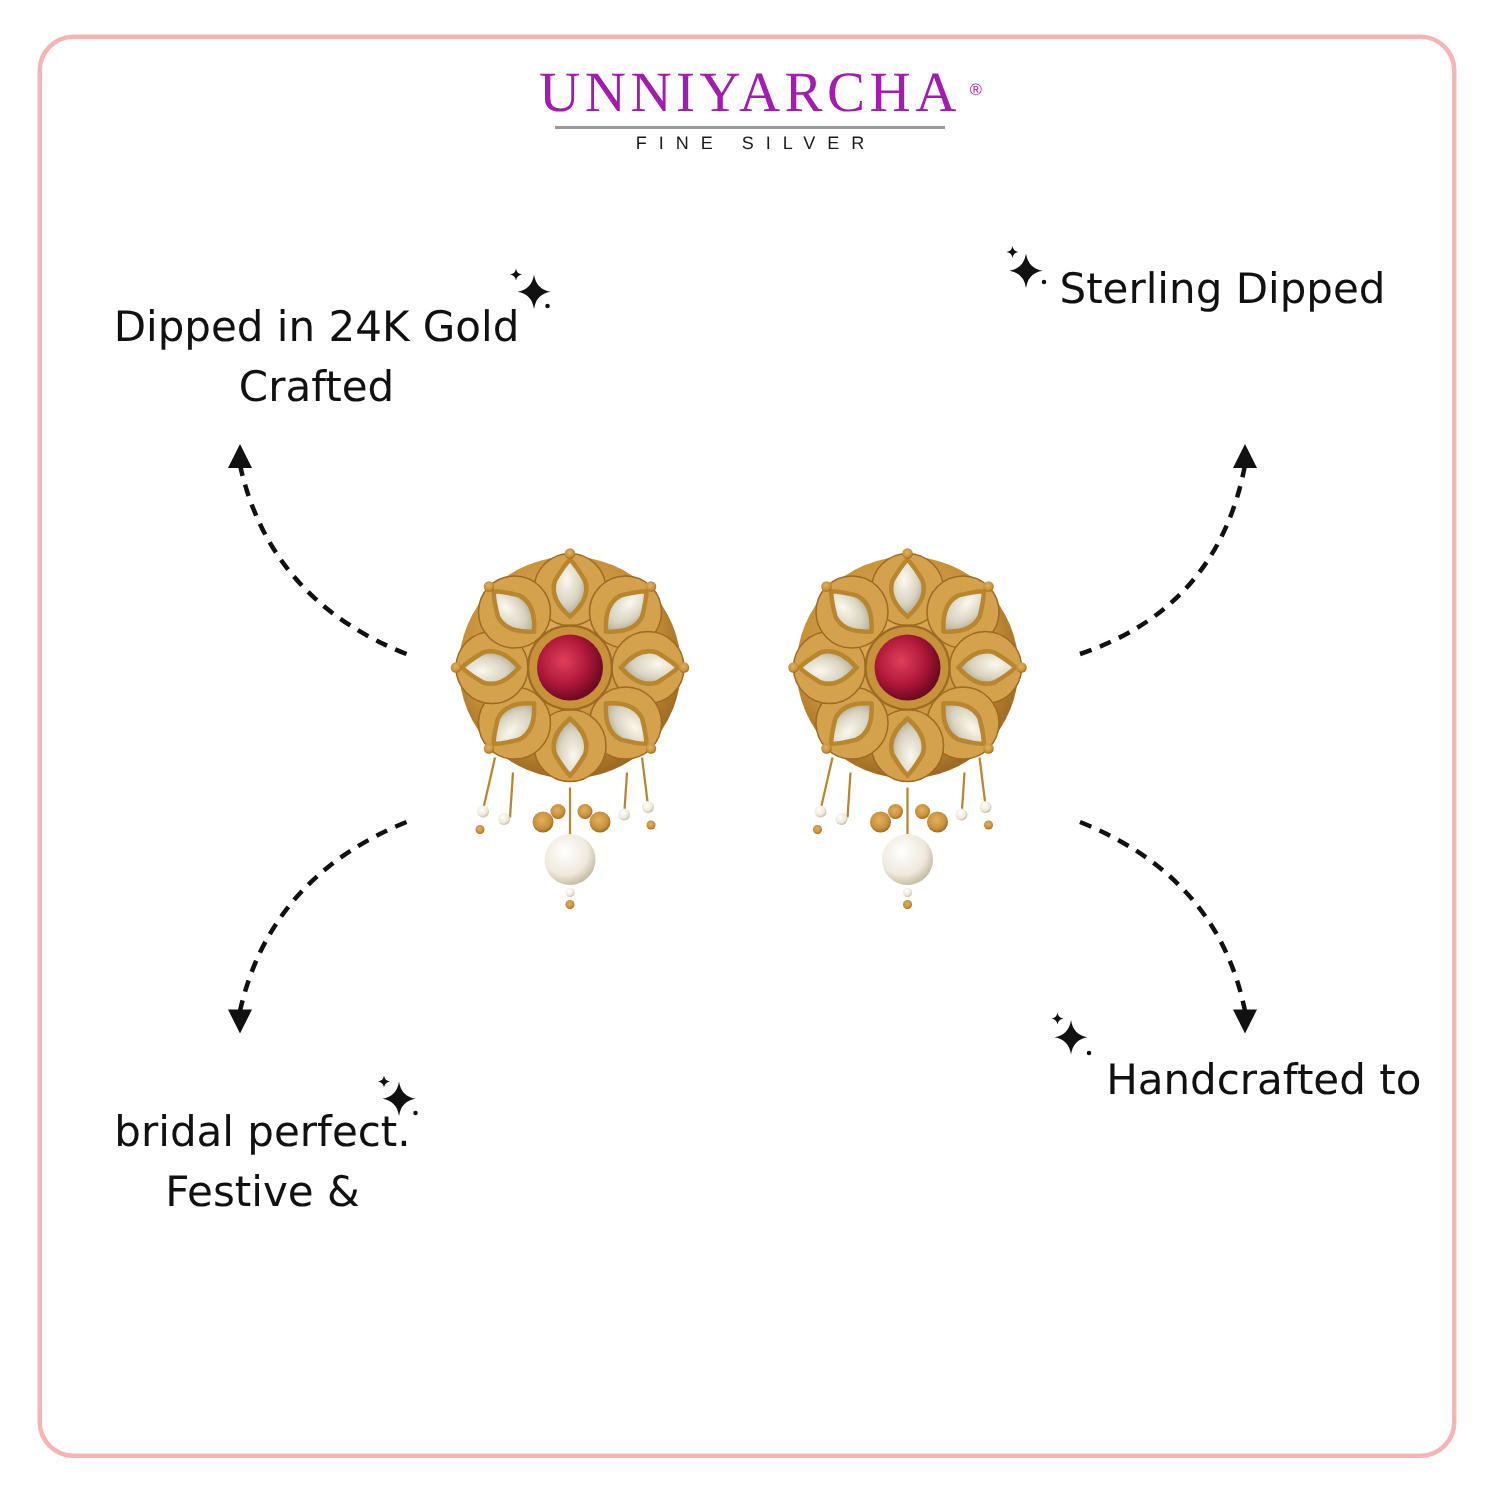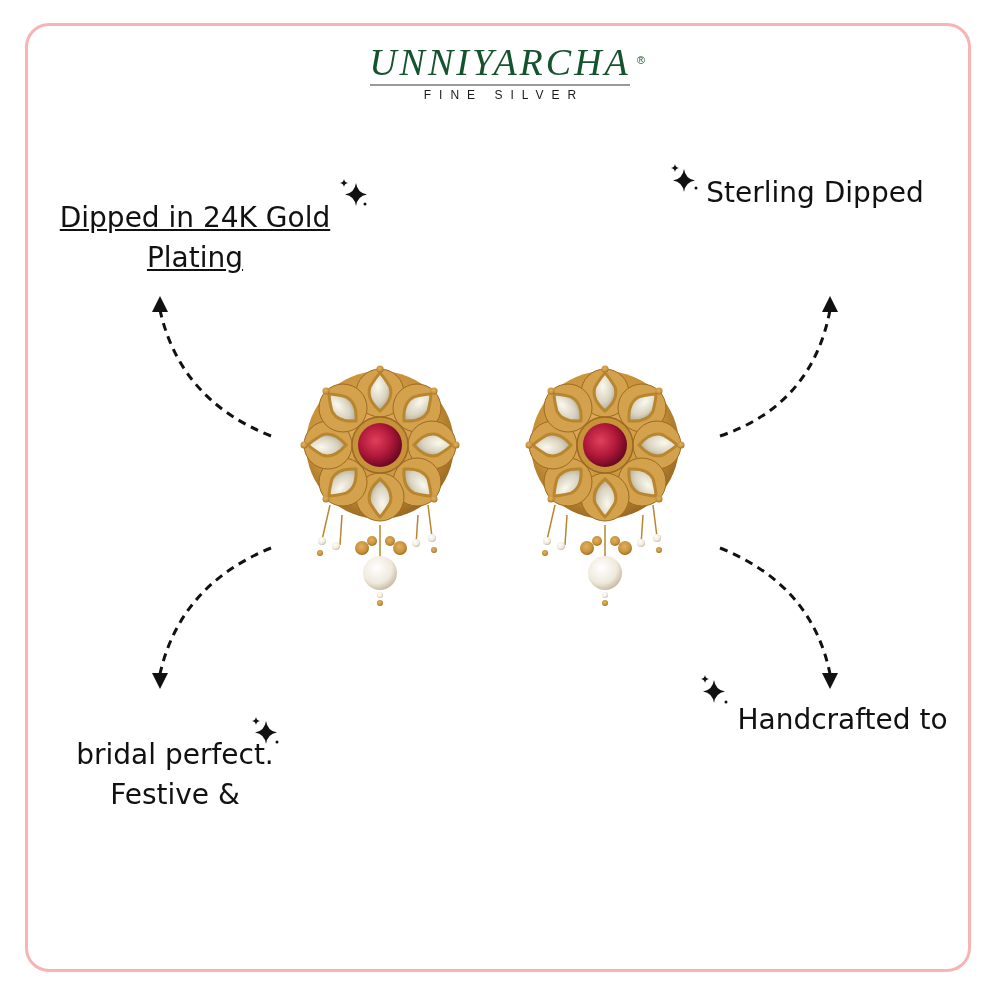--- a/index.html
+++ b/index.html
@@ -1,24 +1,24 @@
 <!DOCTYPE html>
 <html><head>
 <meta charset="utf-8">
 <style>
   html, body { margin: 0; padding: 0; background: #ffffff; }
   body { width: 1000px; height: 1000px; position: relative; overflow: hidden; font-family: "Liberation Sans", sans-serif; color: #111; }
   .frame { position: absolute; left: 25px; top: 23px; width: 946px; height: 949px; border: 3px solid #f6b4b4; border-radius: 24px; box-sizing: border-box; }
   .logo { position: absolute; left: 0; width: 1000px; top: 42px; text-align: center; }
-  .brand { font-family: "Liberation Serif", serif; font-size: 38px; letter-spacing: 3px; color: #14532d; line-height: 40px; display: inline-block; position: relative; font-style: italic; }
+  .brand { font-family: "Liberation Serif", serif; font-size: 38px; letter-spacing: 3px; color: #a21caf; line-height: 40px; display: inline-block; position: relative; }
   .reg { position: absolute; right: -14px; top: -2px; font-size: 11px; font-family: "Liberation Sans", sans-serif; letter-spacing: 0; }
   .rule { width: 260px; height: 2px; background: #9a9a9a; margin: 2px auto 0 auto; }
   .tagline { font-size: 12px; letter-spacing: 8px; color: #1a1a1a; margin-top: 2px; padding-left: 8px; }
   .feature { position: absolute; font-family: "DejaVu Sans", sans-serif; font-size: 28px; line-height: 40px; text-align: center; color: #111; }
-  .f1 { left: 40px; width: 310px; top: 198px; text-decoration: underline; }
+  .f1 { left: 56px; width: 310px; top: 198px; }
   .f2 { left: 690px; width: 250px; top: 173px; }
   .f3 { left: 55px; width: 240px; top: 735px; }
   .f4 { left: 715px; width: 255px; top: 700px; text-align: center; }
   .sparkle { position: absolute; width: 32px; height: 32px; }
   svg.arrows { position: absolute; left: 0; top: 0; }
   svg.earrings { position: absolute; left: 0; top: 0; }
 </style>
 </head>
 <body>
 
@@ -28,21 +28,21 @@
   <div class="brand">
     <span>UNNIYARCHA</span>
     <span class="reg">®</span>
   </div>
   <div class="rule"></div>
   <div class="tagline">FINE SILVER</div>
 </div>
 
 <div class="feature f1">
   <div>Dipped in 24K Gold</div>
-  <div>Plating</div>
+  <div>Crafted</div>
 </div>
 <div class="feature f2">
   <div>Sterling Dipped</div>
 </div>
 <div class="feature f3">
   <div>bridal perfect.</div>
   <div>Festive &amp;</div>
 </div>
 <div class="feature f4">
   <div>Handcrafted to</div>

